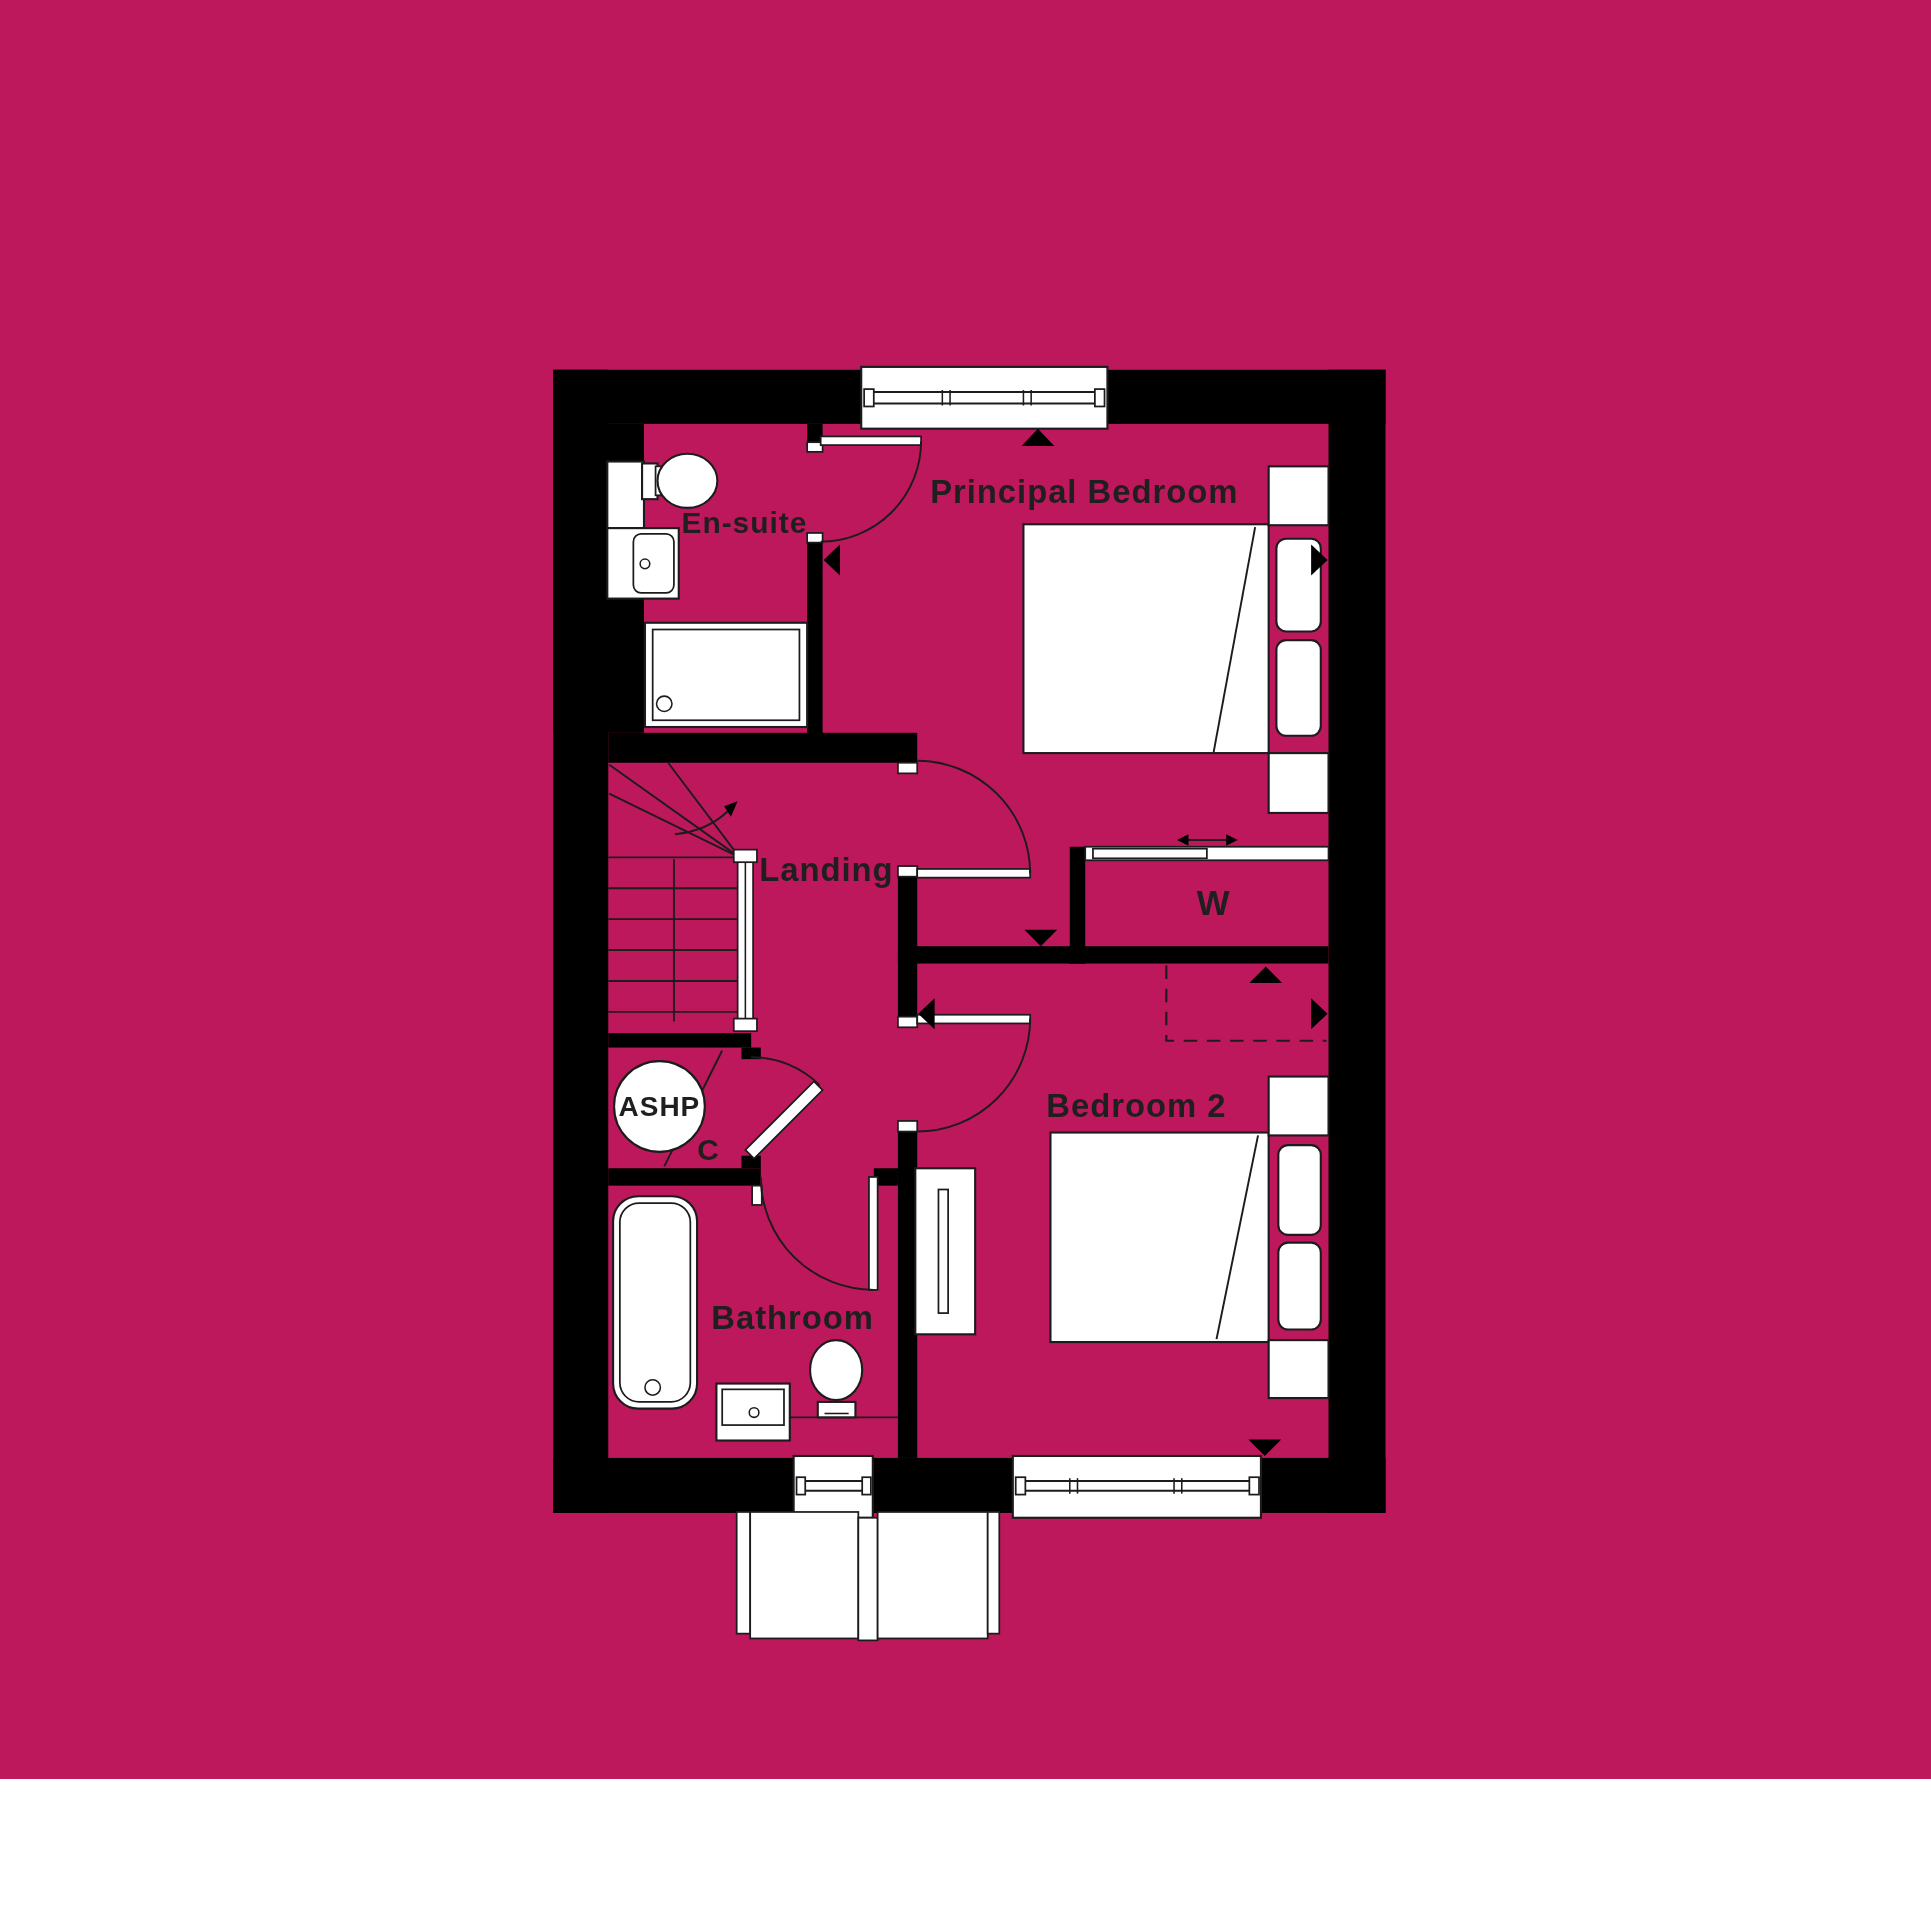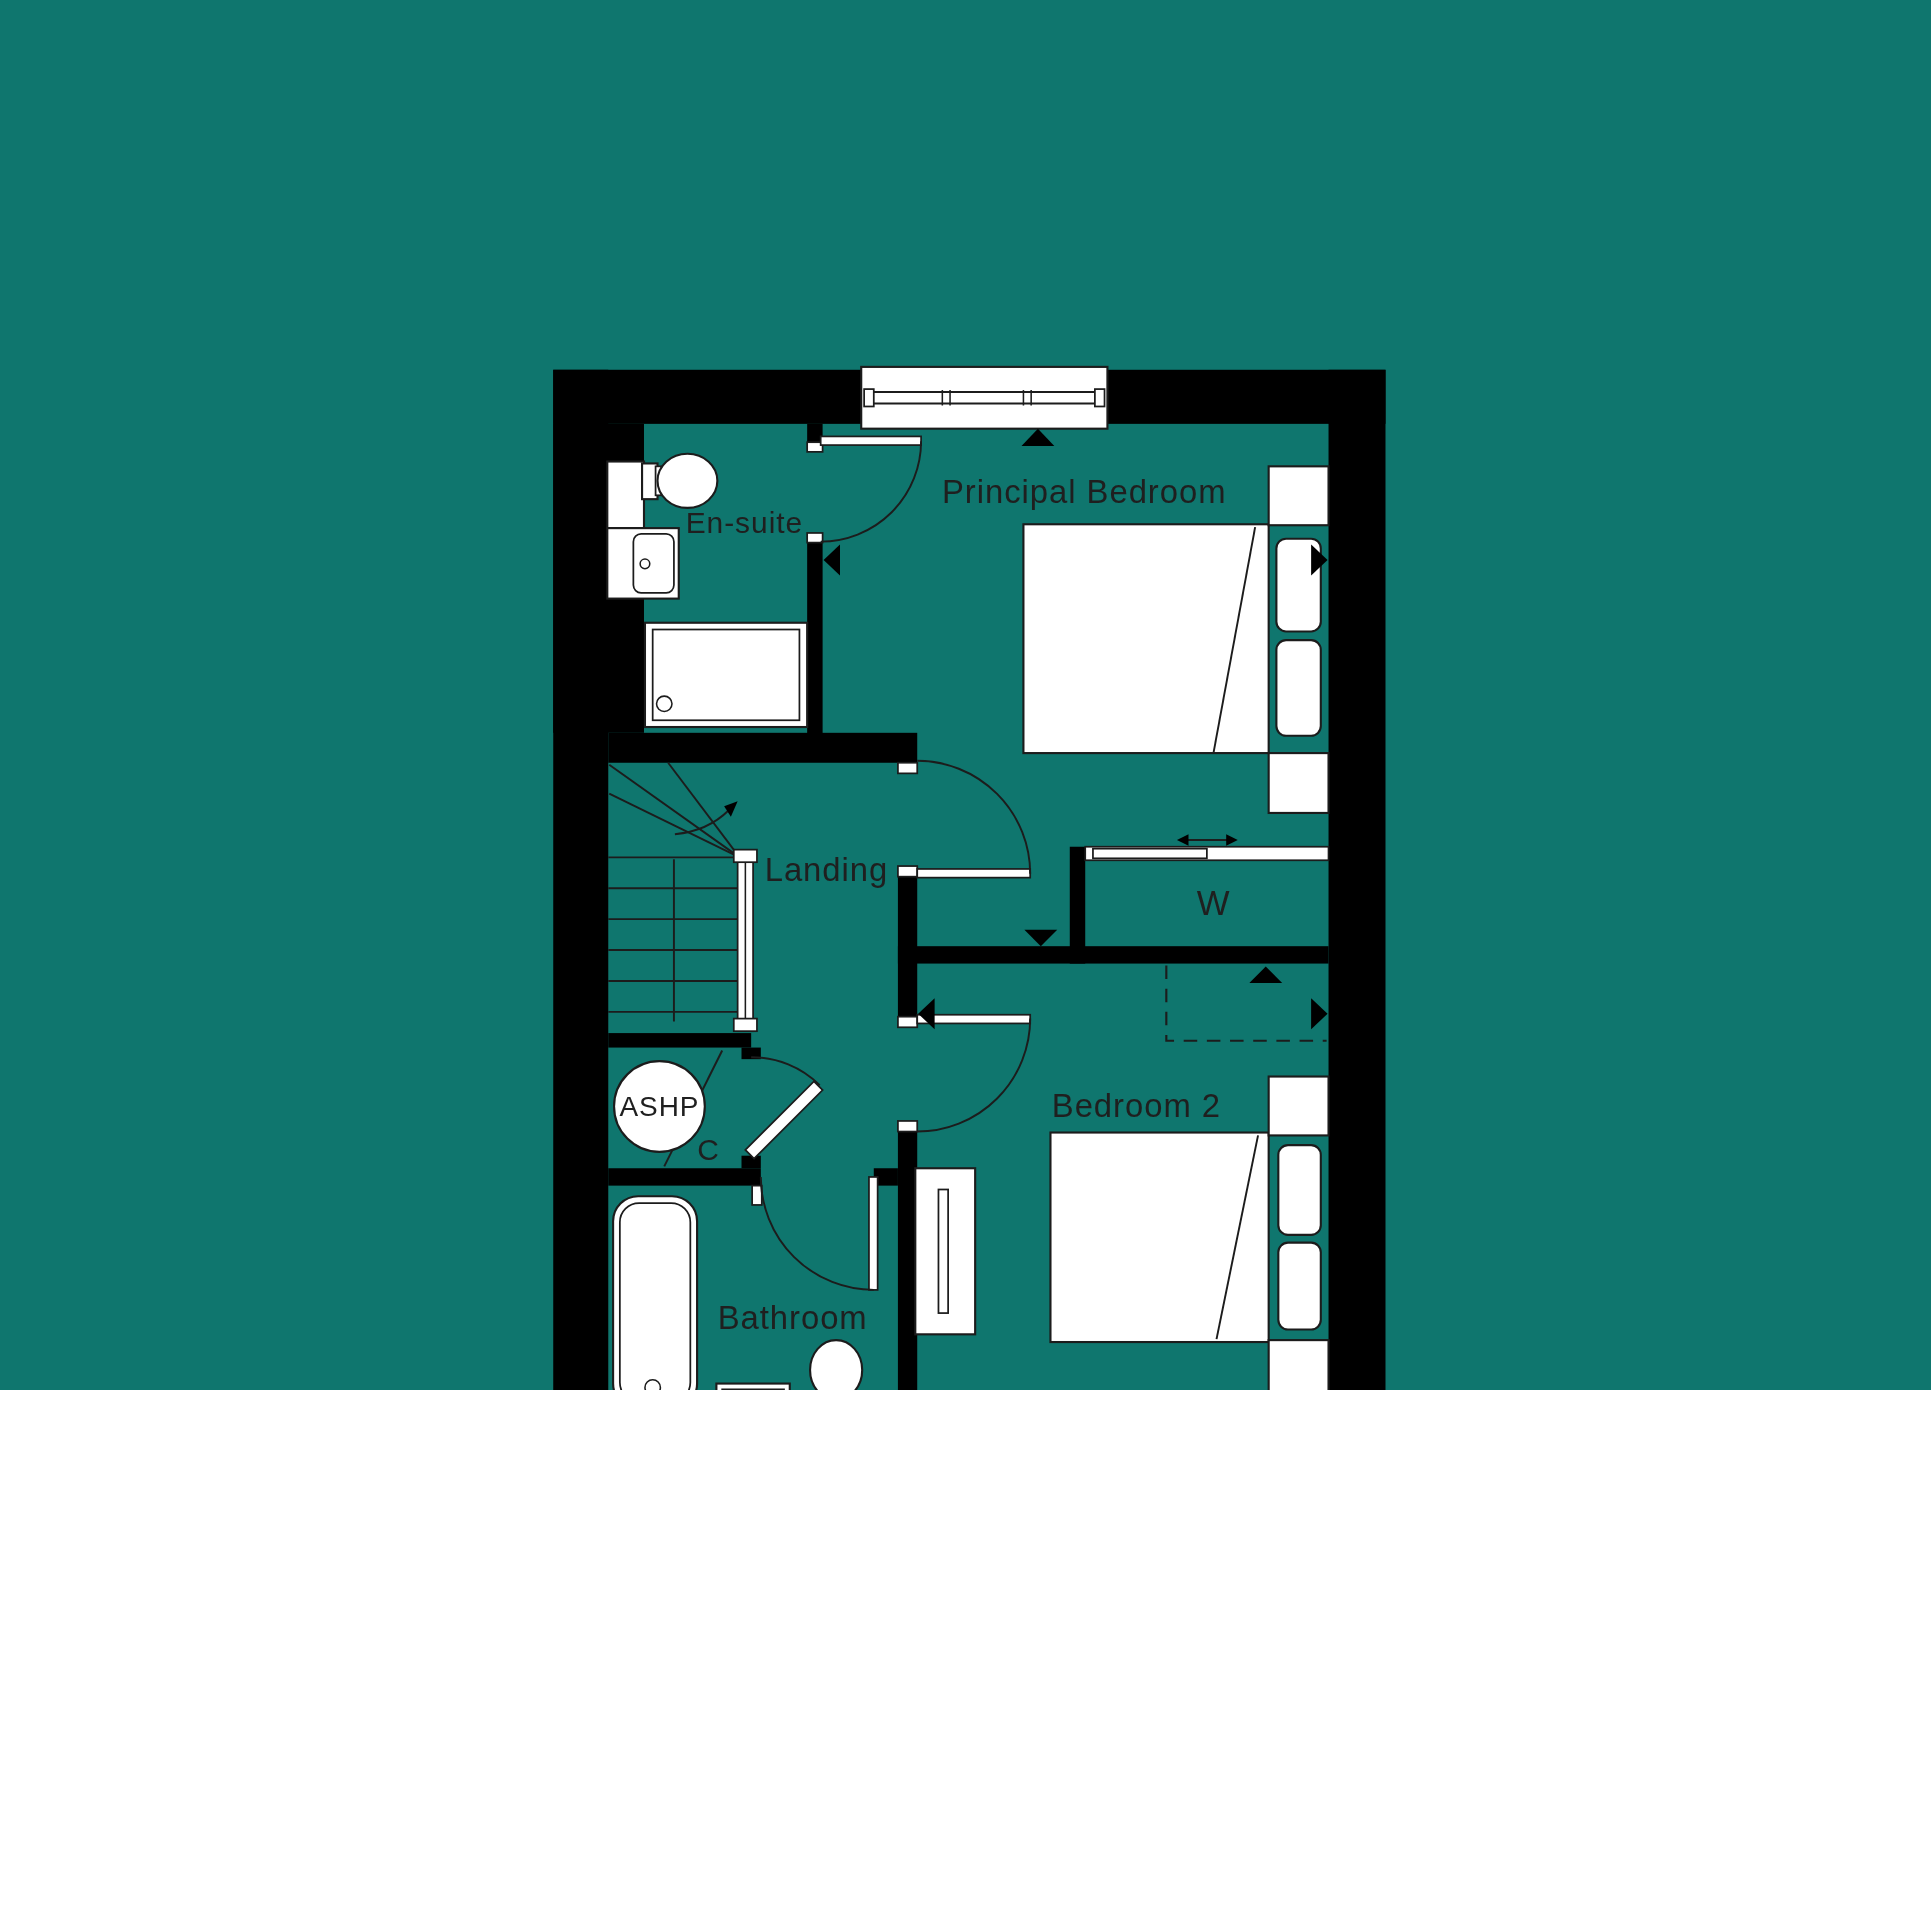--- a/index.html
+++ b/index.html
@@ -1,16 +1,16 @@
 <!DOCTYPE html>
 <html><head>
 <meta charset="utf-8">
 <style>
   html,body{margin:0;padding:0;background:#ffffff;}
-  .page{width:1931px;height:1390px;background:#0f766e;position:relative;}
+  .page{width:1931px;height:1779px;background:#be185d;position:relative;font-weight:bold;}
   svg{display:block;}
   .room-label{font-family:"Liberation Sans","DejaVu Sans",sans-serif;fill:#1f1f1f;letter-spacing:1px;}
   .lbl-34{font-size:34px;}
   .lbl-31{font-size:31px;}
   .lbl-36{font-size:36px;}
   .lbl-29{font-size:29px;}
   .wall{fill:#000000;stroke:none;}
   .fix{fill:#ffffff;stroke:#1c1c1c;stroke-width:2.2;}
   .fixthin{fill:#ffffff;stroke:#1c1c1c;stroke-width:1.8;}
   .ln{fill:none;stroke:#1c1c1c;stroke-width:2;}

